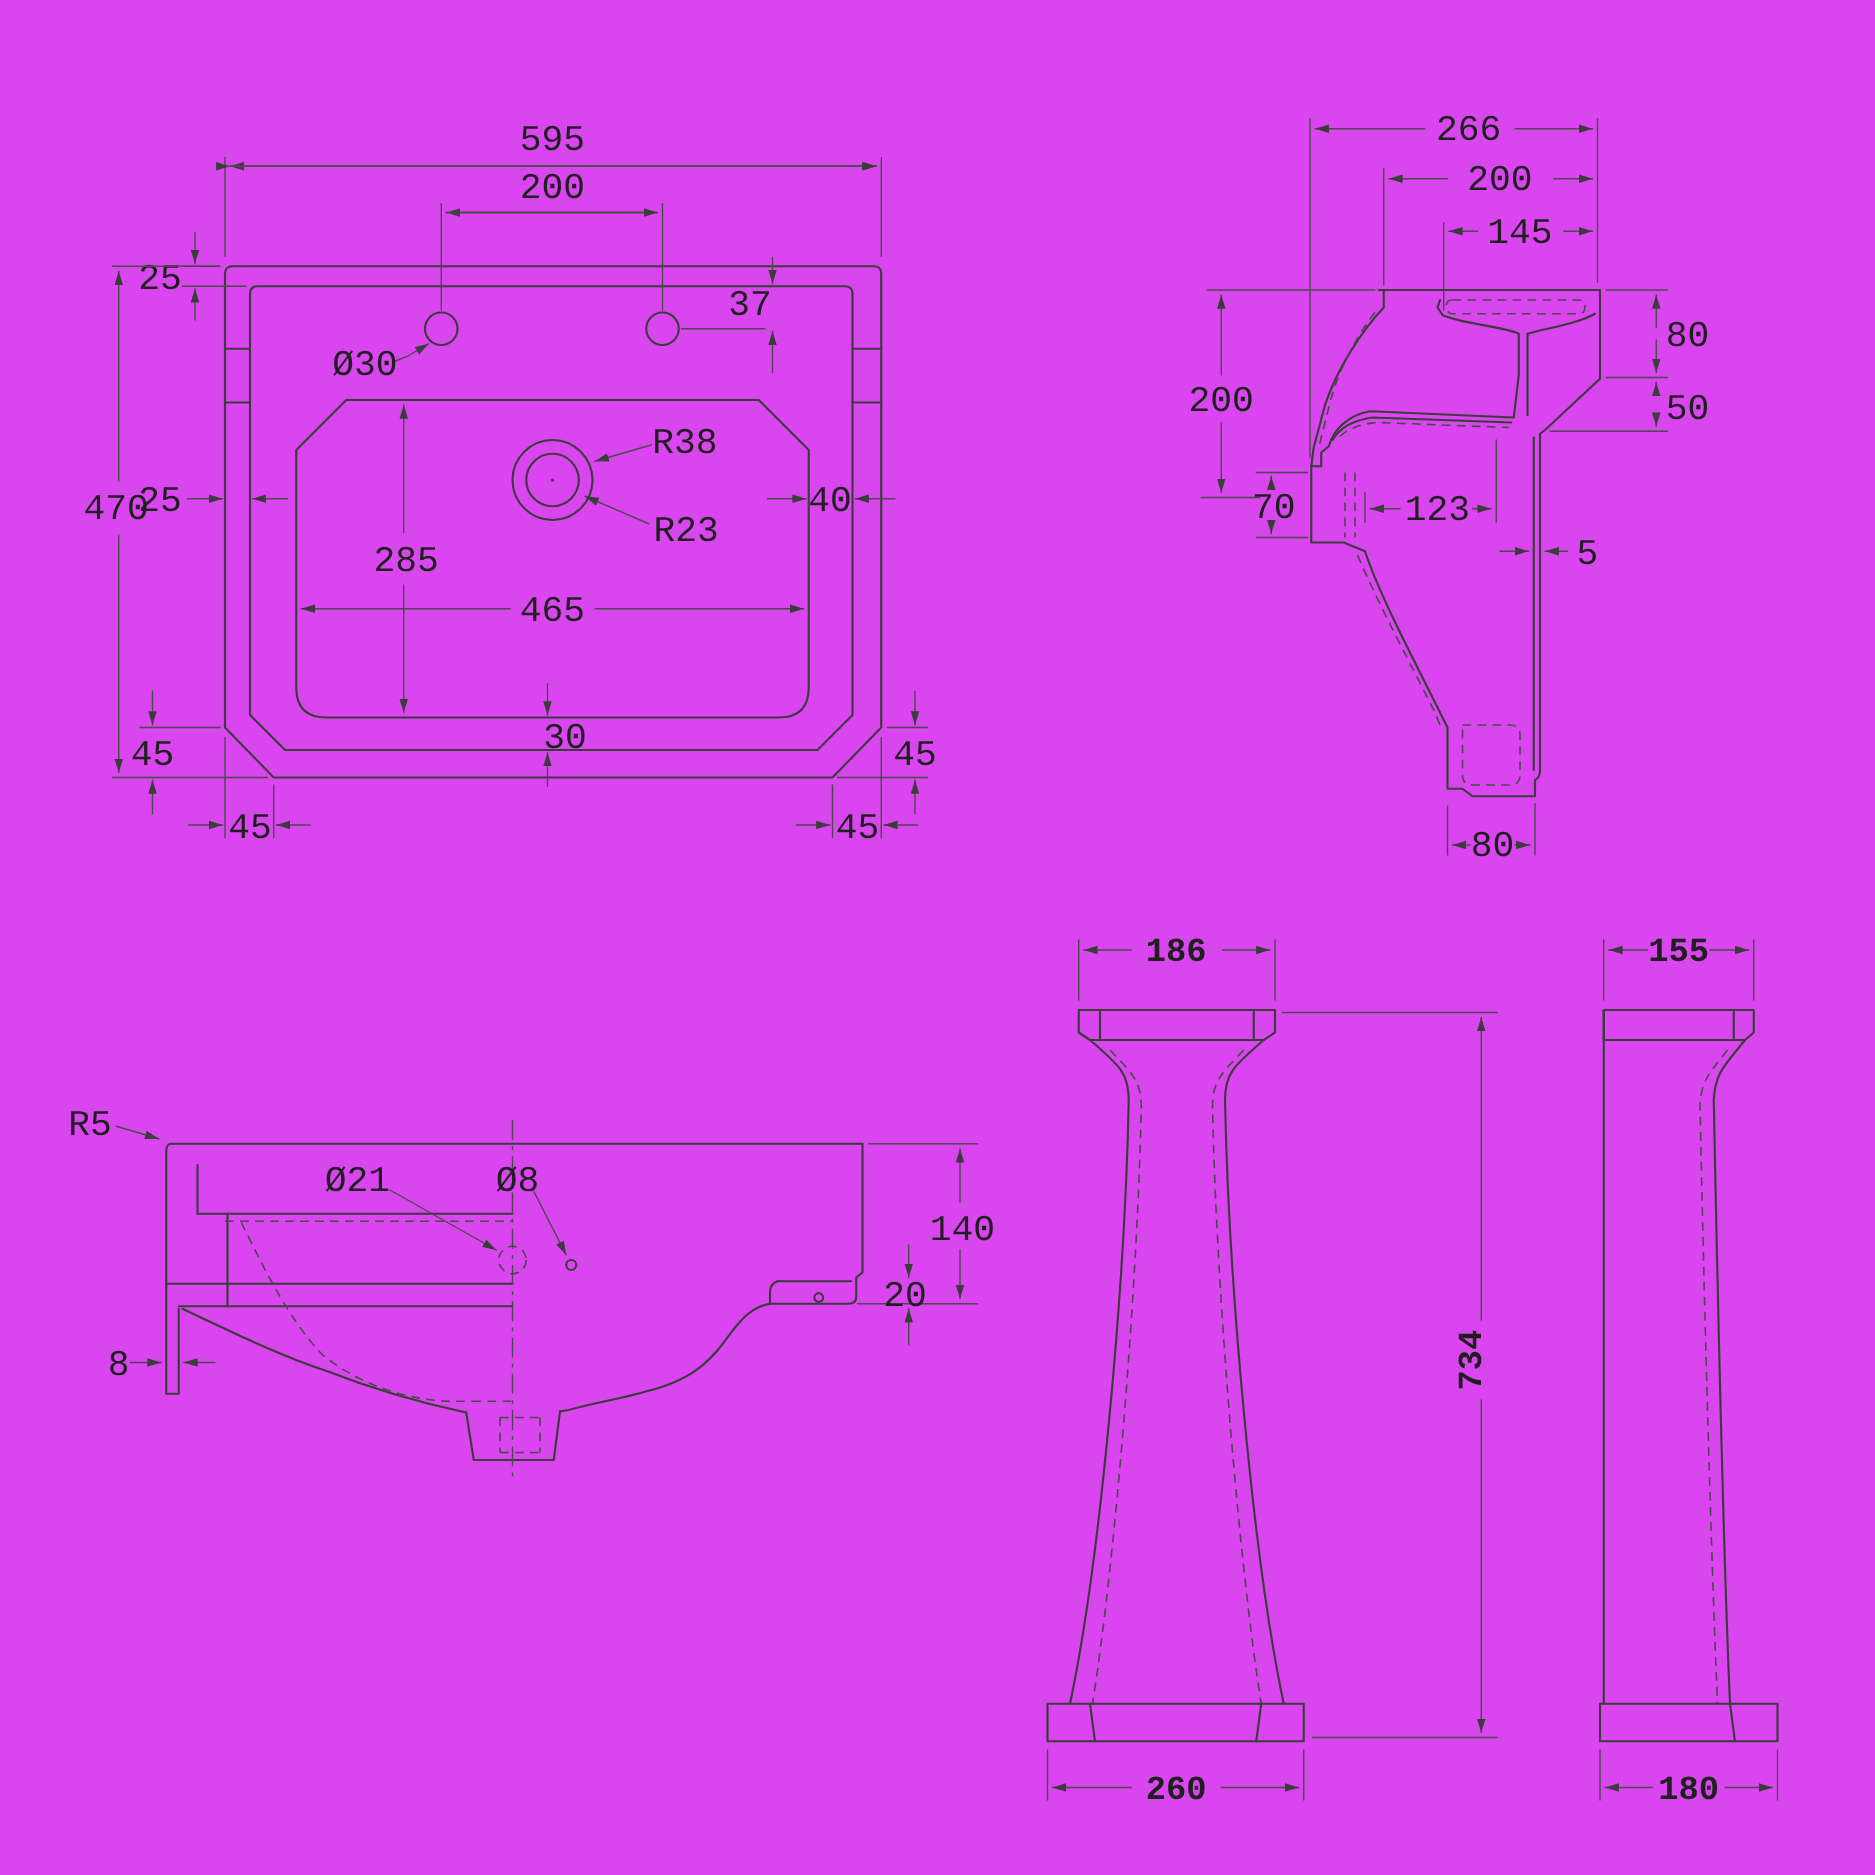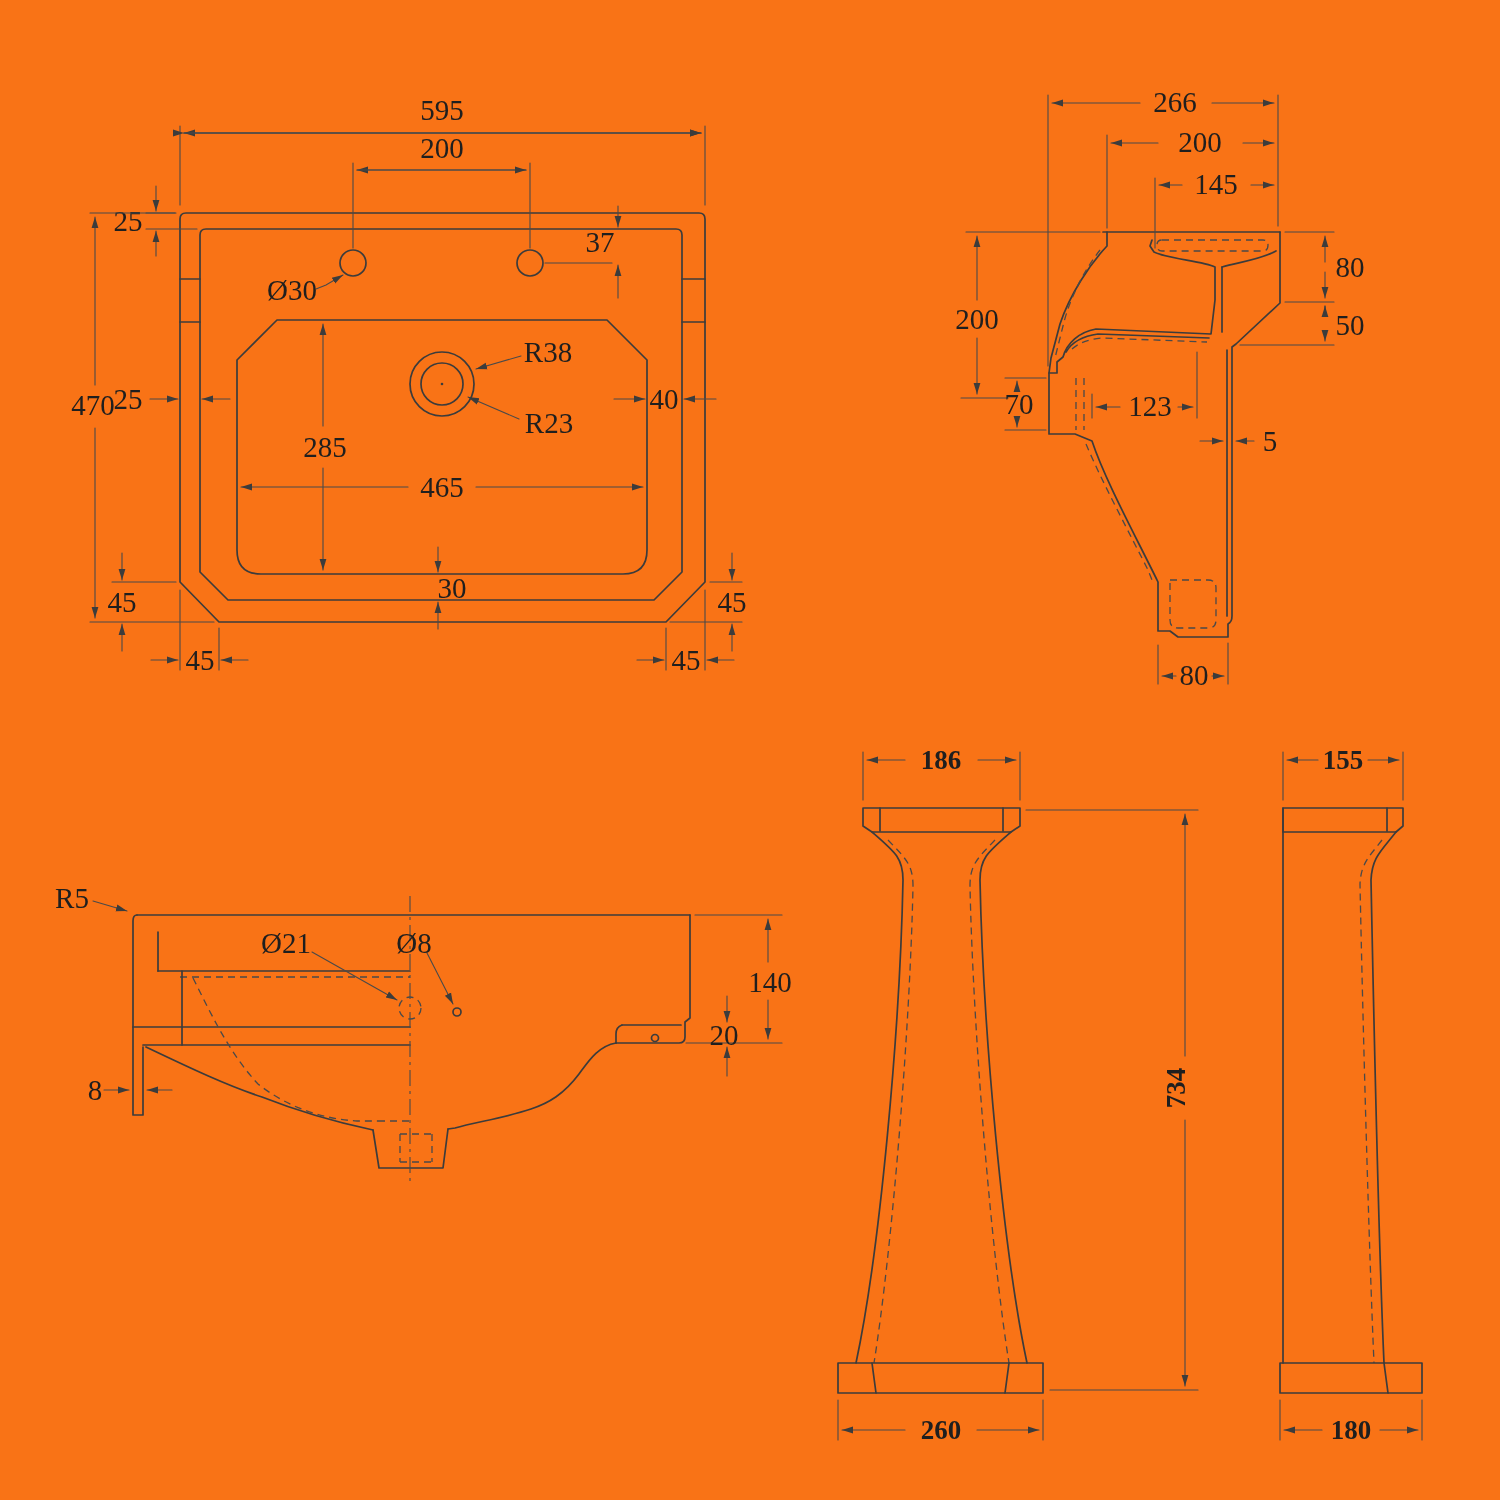--- a/index.html
+++ b/index.html
@@ -1,16 +1,16 @@
 <!DOCTYPE html>
 <html><head>
 <meta charset="utf-8">
 <style>
   html,body{margin:0;padding:0;background:#ffffff;}
-  .sheet{width:1500px;height:1500px;background:#f97316;position:relative;font-family:Liberation Serif, serif;}
+  .sheet{width:1500px;height:1500px;background:#d946ef;position:relative;font-family:Liberation Mono, monospace;}
   svg{display:block;}
   .obj{fill:none;stroke:#3c3c3c;stroke-width:1.7;stroke-linejoin:round;stroke-linecap:round;}
   .thin{fill:none;stroke:#4a4a4a;stroke-width:1.1;stroke-linecap:round;}
   .dash{fill:none;stroke:#4a4a4a;stroke-width:1.3;stroke-dasharray:7 5;}
   .cline{fill:none;stroke:#4a4a4a;stroke-width:1.1;stroke-dasharray:16 5 3 5;}
   .dim{font-size:29px;fill:#1f1f1f;text-anchor:middle;}
   .dimb{font-size:27px;font-weight:bold;fill:#1f1f1f;text-anchor:middle;}
 </style>
 </head>
 <body>

